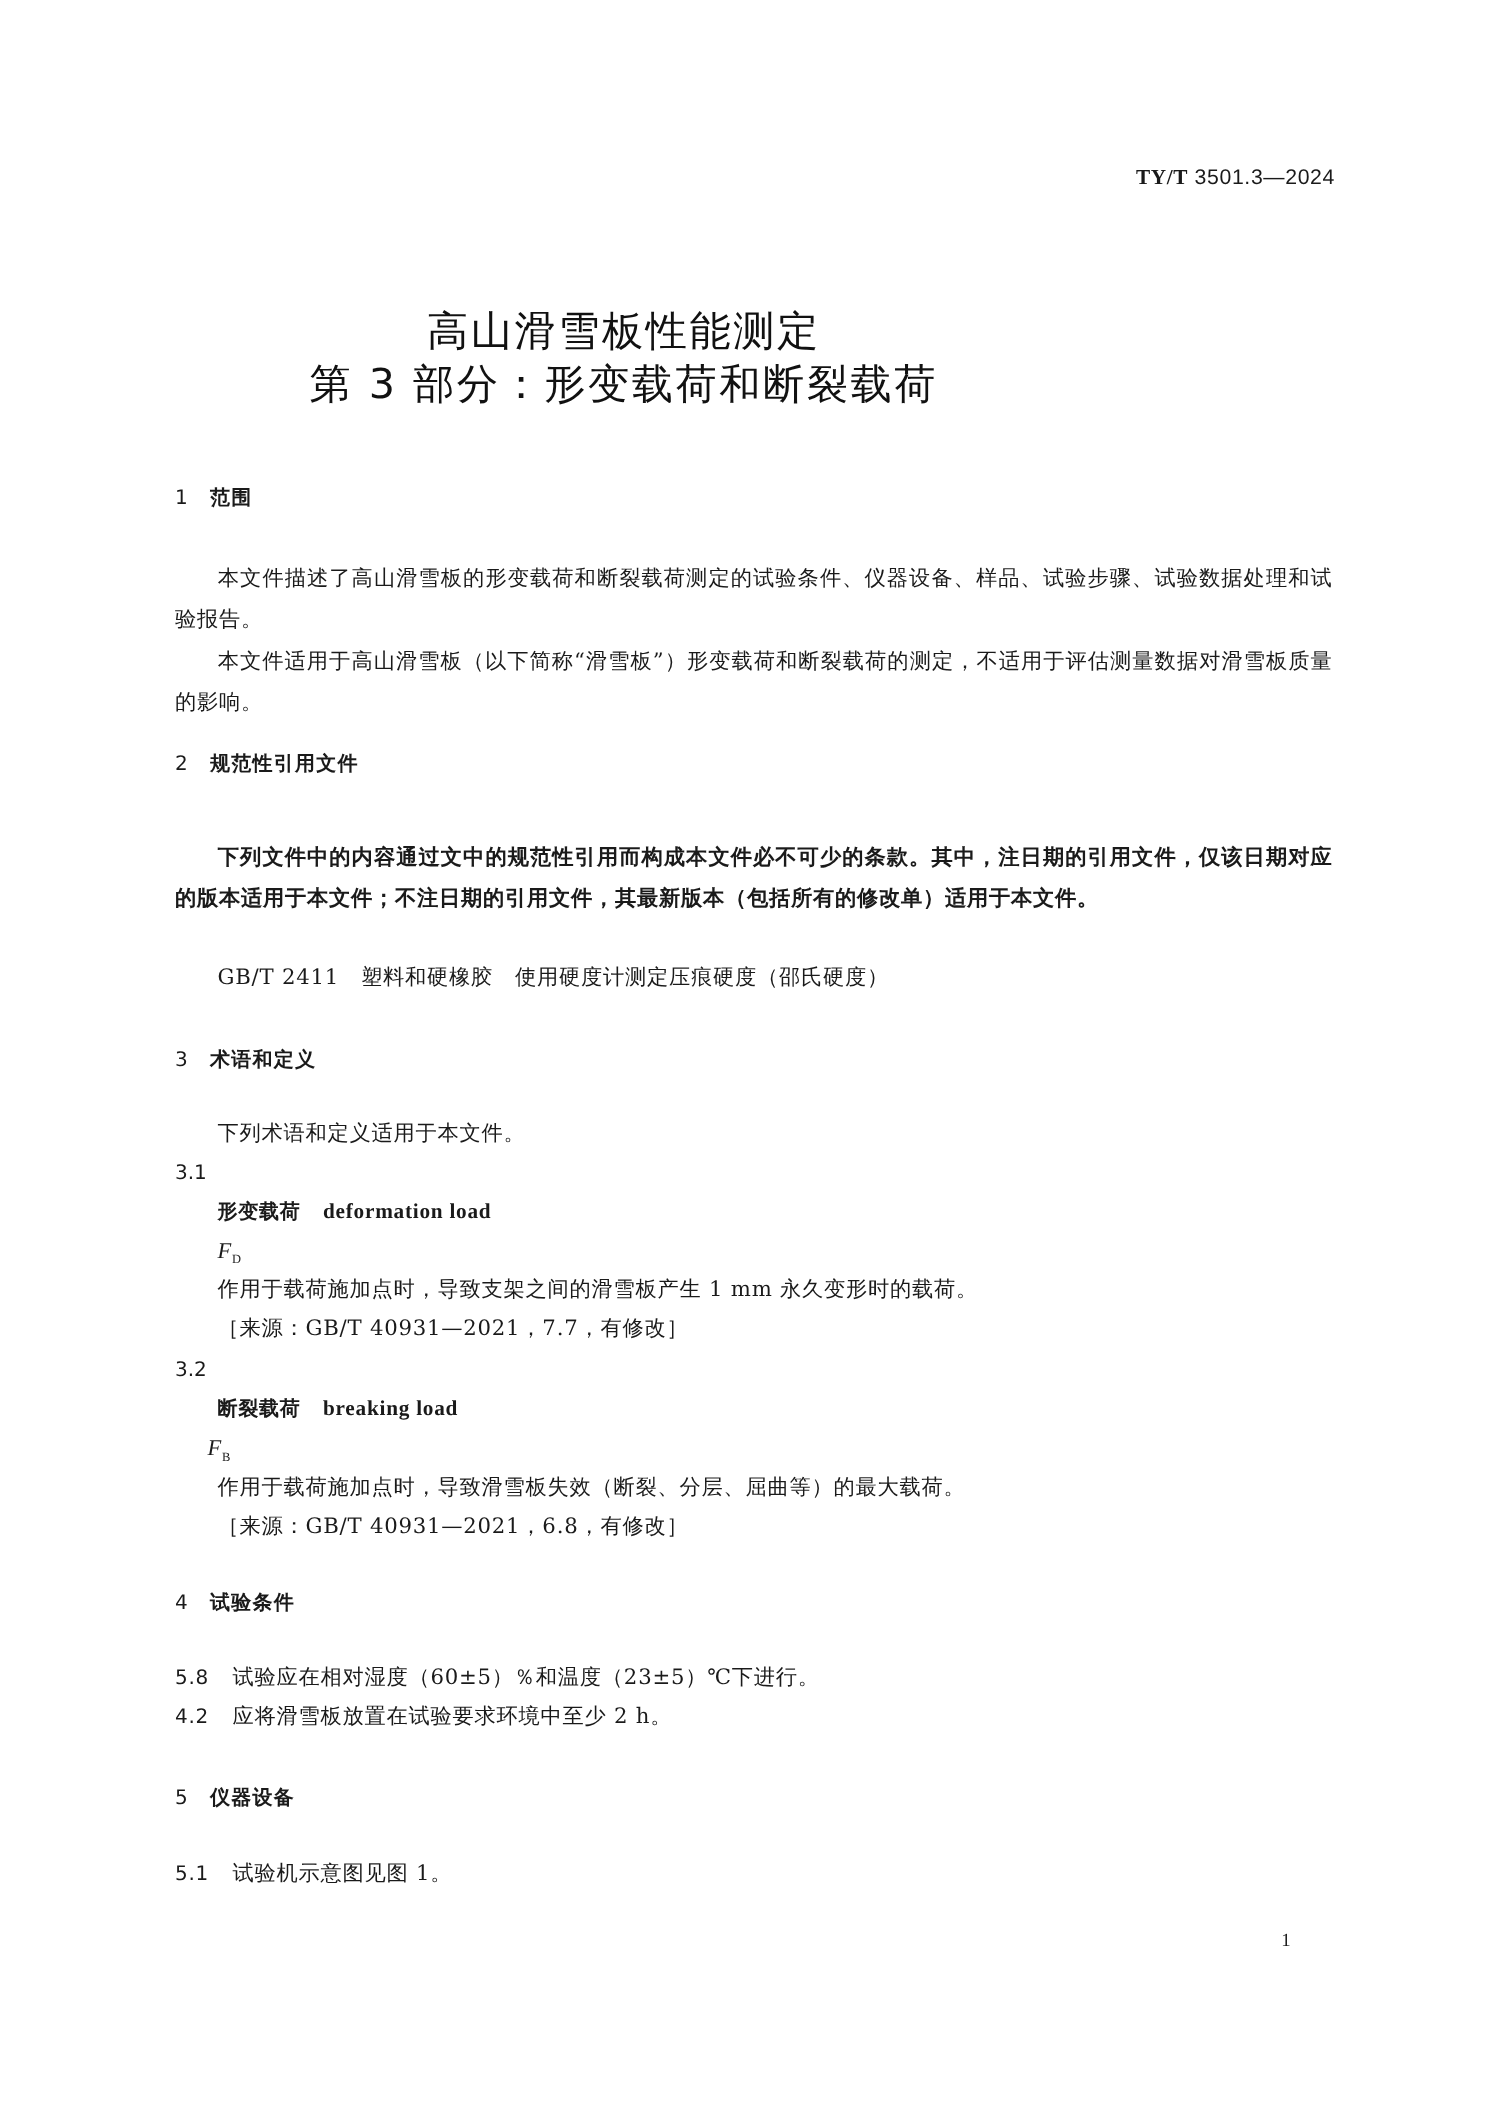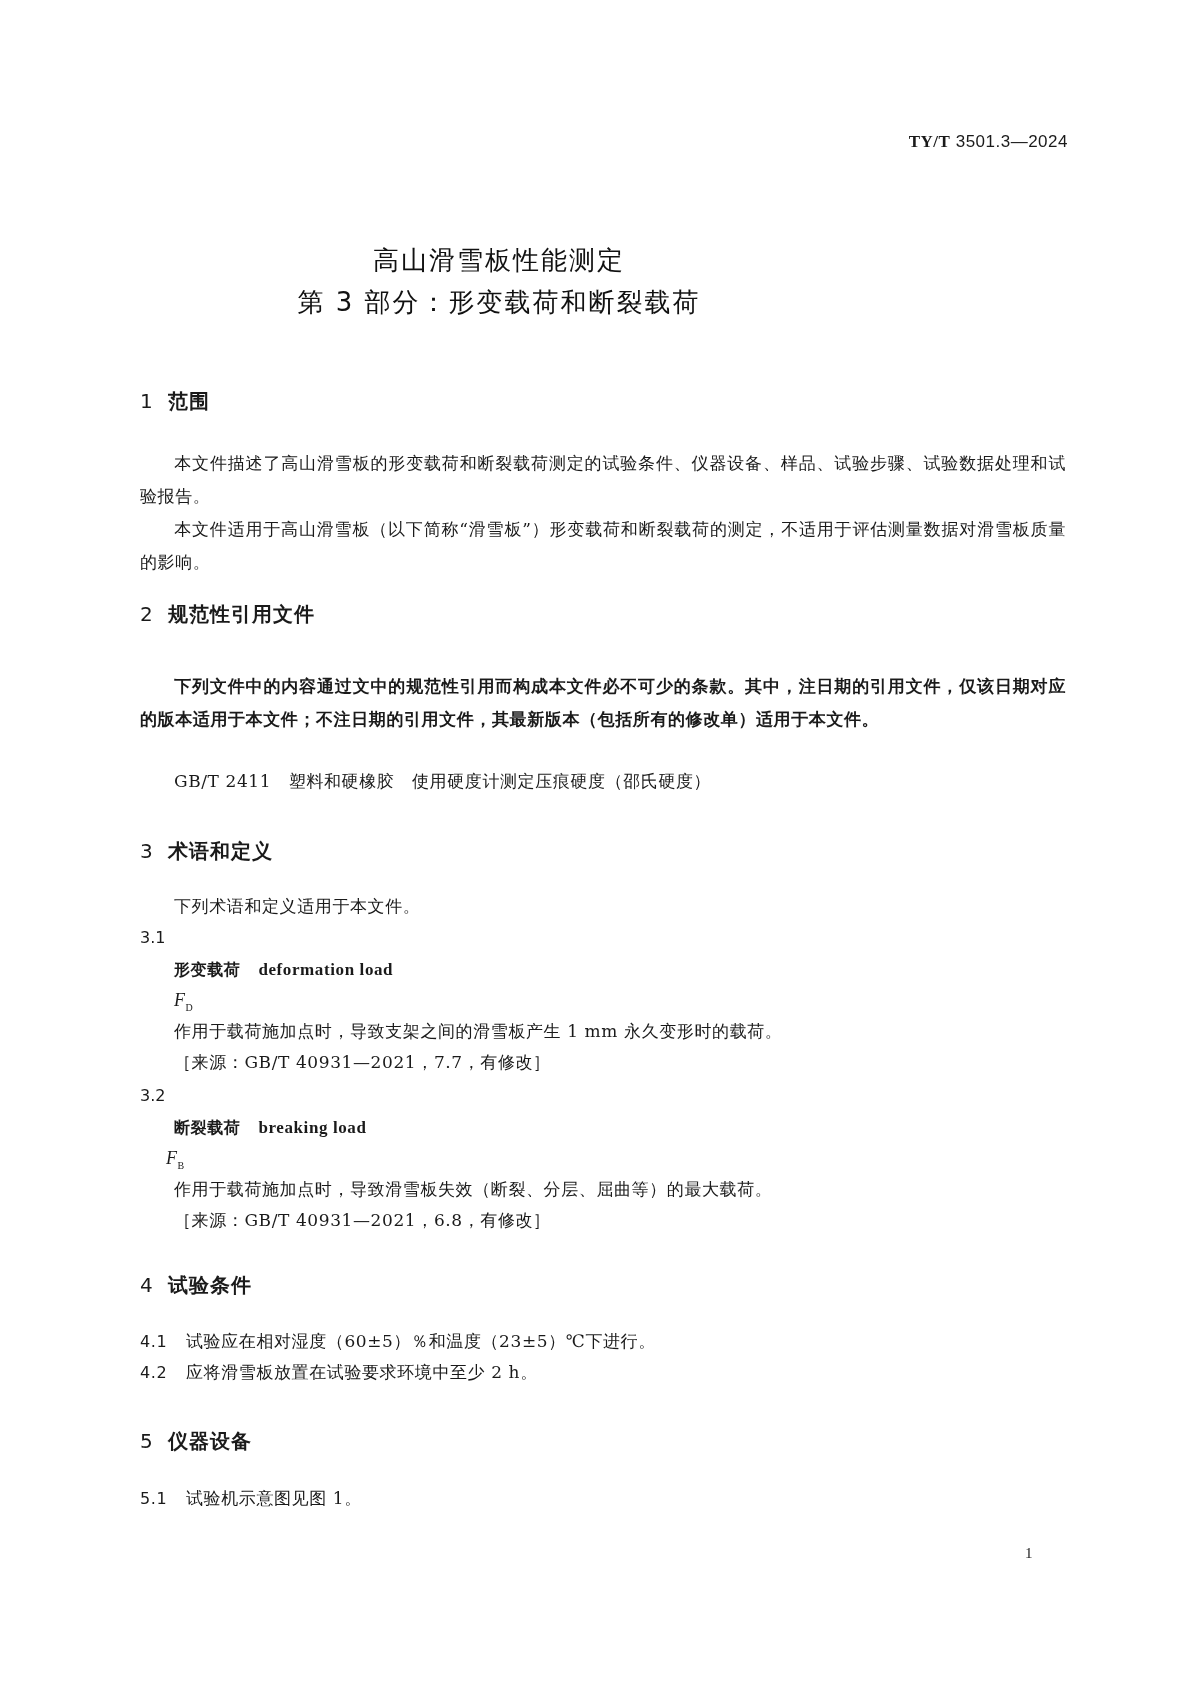--- a/index.html
+++ b/index.html
@@ -10,28 +10,28 @@
   }
   .std-code {
     position: absolute; top: 132px; right: 123px;
     font-size: 17px; letter-spacing: 0.5px;
     font-family: "Liberation Sans", "DejaVu Sans", sans-serif;
   }
   .std-code .prefix { font-weight: bold; font-family: "Liberation Serif", serif; }
   .title {
     position: absolute; left: 0; width: 998px; text-align: center;
     font-family: "DejaVu Sans", "Liberation Sans", sans-serif;
-    font-size: 26px; letter-spacing: 2px; color: #111;
+    font-size: 33px; letter-spacing: 2px; color: #111;
   }
   .title.t1 { top: 243px; }
   .title.t2 { top: 285px; }
   .h1 {
     position: absolute; left: 140px;
     font-family: "DejaVu Sans", "Liberation Sans", sans-serif;
-    font-size: 20px; font-weight: bold; letter-spacing: 1px;
+    font-size: 16px; font-weight: bold; letter-spacing: 1px;
   }
   .h1 .num { display: inline-block; width: 28px; font-weight: normal; }
   .p {
     position: absolute; left: 140px; width: 926px;
     font-size: 17px; line-height: 33px; letter-spacing: 0.6px;
     text-align: justify;
   }
   .p .indent { display: inline-block; width: 34px; }
   .line { position: absolute; font-size: 17px; letter-spacing: 0.6px; white-space: nowrap; }
   .sub-num {
@@ -103,21 +103,21 @@
 <div class="line" style="top:1148px; left:166px;">
   <span class="sym"><span>F</span><sub>B</sub></span>
 </div>
 <div class="line" style="top:1178px; left:174px;font-family:Liberation Serif, serif;">作用于载荷施加点时，导致滑雪板失效（断裂、分层、屈曲等）的最大载荷。</div>
 <div class="line" style="top:1209px; left:174px;">［来源：GB/T 40931—2021，6.8，有修改］</div>
 
 <div class="h1" style="top:1272px;">
   <span class="num">4</span><span>试验条件</span>
 </div>
 <div class="line" style="top:1330px; left:140px;">
-  <span class="clause-num">4.1</span><span>试验应在相对湿度（60±5）％和温度（23±5）℃下进行。</span>
+  <span class="clause-num">5.8</span><span>试验应在相对湿度（60±5）％和温度（23±5）℃下进行。</span>
 </div>
 <div class="line" style="top:1361px; left:140px;">
   <span class="clause-num">4.2</span><span>应将滑雪板放置在试验要求环境中至少 2 h。</span>
 </div>
 
 <div class="h1" style="top:1428px;">
   <span class="num">5</span><span>仪器设备</span>
 </div>
 <div class="line" style="top:1487px; left:140px;">
   <span class="clause-num">5.1</span><span>试验机示意图见图 1。</span>

